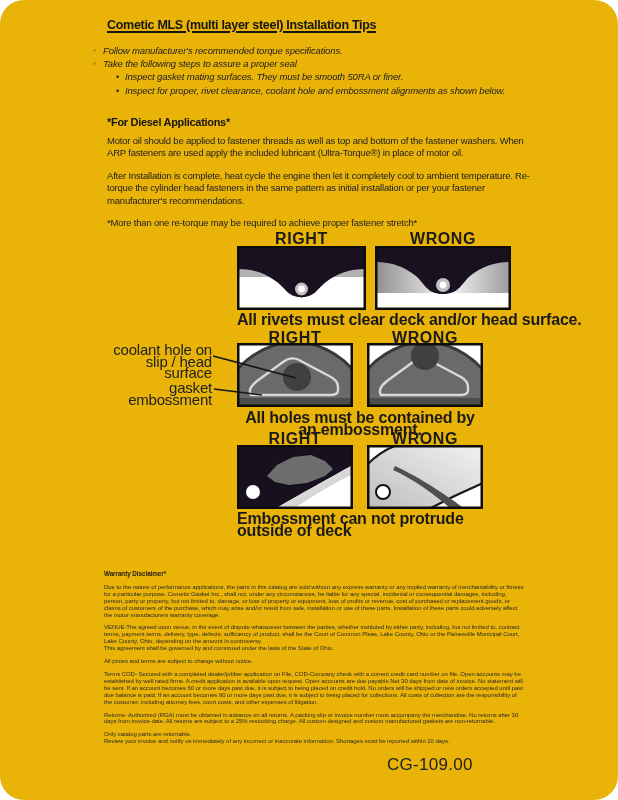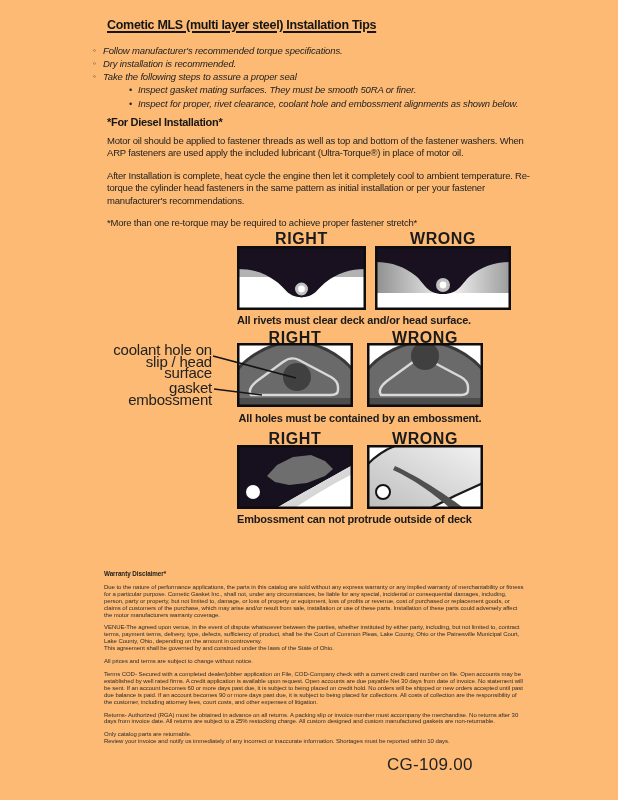--- a/index.html
+++ b/index.html
@@ -1,55 +1,54 @@
 <!DOCTYPE html>
 <html><head>
 <meta charset="utf-8">
 <style>
   html,body{margin:0;padding:0;background:#ffffff;}
-  .page{position:relative;width:618px;height:800px;background:#fdba74;overflow:hidden;
-        font-family:"Liberation Sans", sans-serif;color:#1f1f1f;}
+  .page{position:relative;width:618px;height:800px;background:#eab308;overflow:hidden;
+        font-family:"Liberation Sans", sans-serif;color:#1f1f1f;border-radius:24px;}
   .abs{position:absolute;}
   .title{left:107px;top:18px;margin:0;font-size:12.5px;font-weight:bold;letter-spacing:-0.3px;
          text-decoration:underline;text-decoration-thickness:1.5px;text-underline-offset:2px;color:#151515;}
   .tips{left:93px;top:44px;width:460px;font-size:9.5px;letter-spacing:-0.15px;line-height:13px;color:#222;}
   .tip{white-space:nowrap;font-style:italic;}
   .tip .b1{display:inline-block;width:10px;font-size:8px;vertical-align:1px;}
-  .tip.sub{margin-left:36px;}
+  .tip.sub{margin-left:23px;}
   .tip .b2{display:inline-block;width:9px;font-size:9px;}
   .diesel{left:107px;top:116px;width:426px;font-size:9.5px;letter-spacing:-0.2px;line-height:12.5px;color:#222;}
   .diesel h2{margin:0 0 6px 0;font-size:11px;letter-spacing:-0.3px;font-weight:bold;color:#161616;}
   .diesel p{margin:0 0 10px 0;}
   .figlbl{font-size:16px;font-weight:700;letter-spacing:0.6px;text-align:center;color:#1a1a1a;}
-  .cap{font-size:11px;font-weight:700;letter-spacing:-0.2px;color:#1a1a1a;line-height:12px;}
+  .cap{font-size:16px;font-weight:700;letter-spacing:-0.2px;color:#1a1a1a;line-height:12px;}
   .callout{font-size:15px;letter-spacing:-0.2px;line-height:11.5px;text-align:right;color:#222;width:116px;}
   .warranty{left:104px;top:571px;width:420px;font-size:6px;line-height:6.9px;letter-spacing:-0.05px;color:#2b2b2b;}
   .warranty h3{margin:0 0 6px 0;font-size:6.3px;font-weight:bold;color:#1c1c1c;}
   .warranty p{margin:0 0 6px 0;}
   .warranty p.tight{margin:0;}
   .docnum{left:387px;top:755px;font-size:17px;letter-spacing:0.3px;color:#222;}
   svg{display:block;}
 </style>
 </head>
 <body>
 
 <div class="page">
 
   <h1 class="abs title">Cometic MLS (multi layer steel) Installation Tips</h1>
 
   <div class="abs tips">
     <div class="tip"><span class="b1">◦</span><span>Follow manufacturer's recommended torque specifications.</span></div>
-    <div class="tip"><span class="b1">◦</span><span>Dry installation is recommended.</span></div>
     <div class="tip"><span class="b1">◦</span><span>Take the following steps to assure a proper seal</span></div>
     <div class="tip sub"><span class="b2">•</span><span>Inspect gasket mating surfaces.  They must be smooth 50RA or finer.</span></div>
     <div class="tip sub"><span class="b2">•</span><span>Inspect for proper, rivet clearance, coolant hole and embossment alignments as shown below.</span></div>
   </div>
 
   <div class="abs diesel">
-    <h2>*For Diesel Installation*</h2>
+    <h2>*For Diesel Applications*</h2>
     <p>Motor oil should be applied to fastener threads as well as top and bottom of the fastener washers. When ARP fasteners are used apply the included lubricant (Ultra-Torque®) in place of motor oil.</p>
     <p>After Installation is complete, heat cycle the engine then let it completely cool to ambient temperature. Re-torque the cylinder head fasteners in the same pattern as initial installation or per your fastener manufacturer's recommendations.</p>
     <p>*More than one re-torque may be required to achieve proper fastener stretch*</p>
   </div>
 
   <div class="abs figlbl" style="left:237px;top:230px;width:129px;">RIGHT</div>
   <div class="abs figlbl" style="left:375px;top:230px;width:136px;">WRONG</div>
 
   <svg class="abs" style="left:237px;top:246px;" width="129" height="64" viewBox="0 0 129 64">
     <rect width="129" height="64" fill="#ffffff"></rect>

